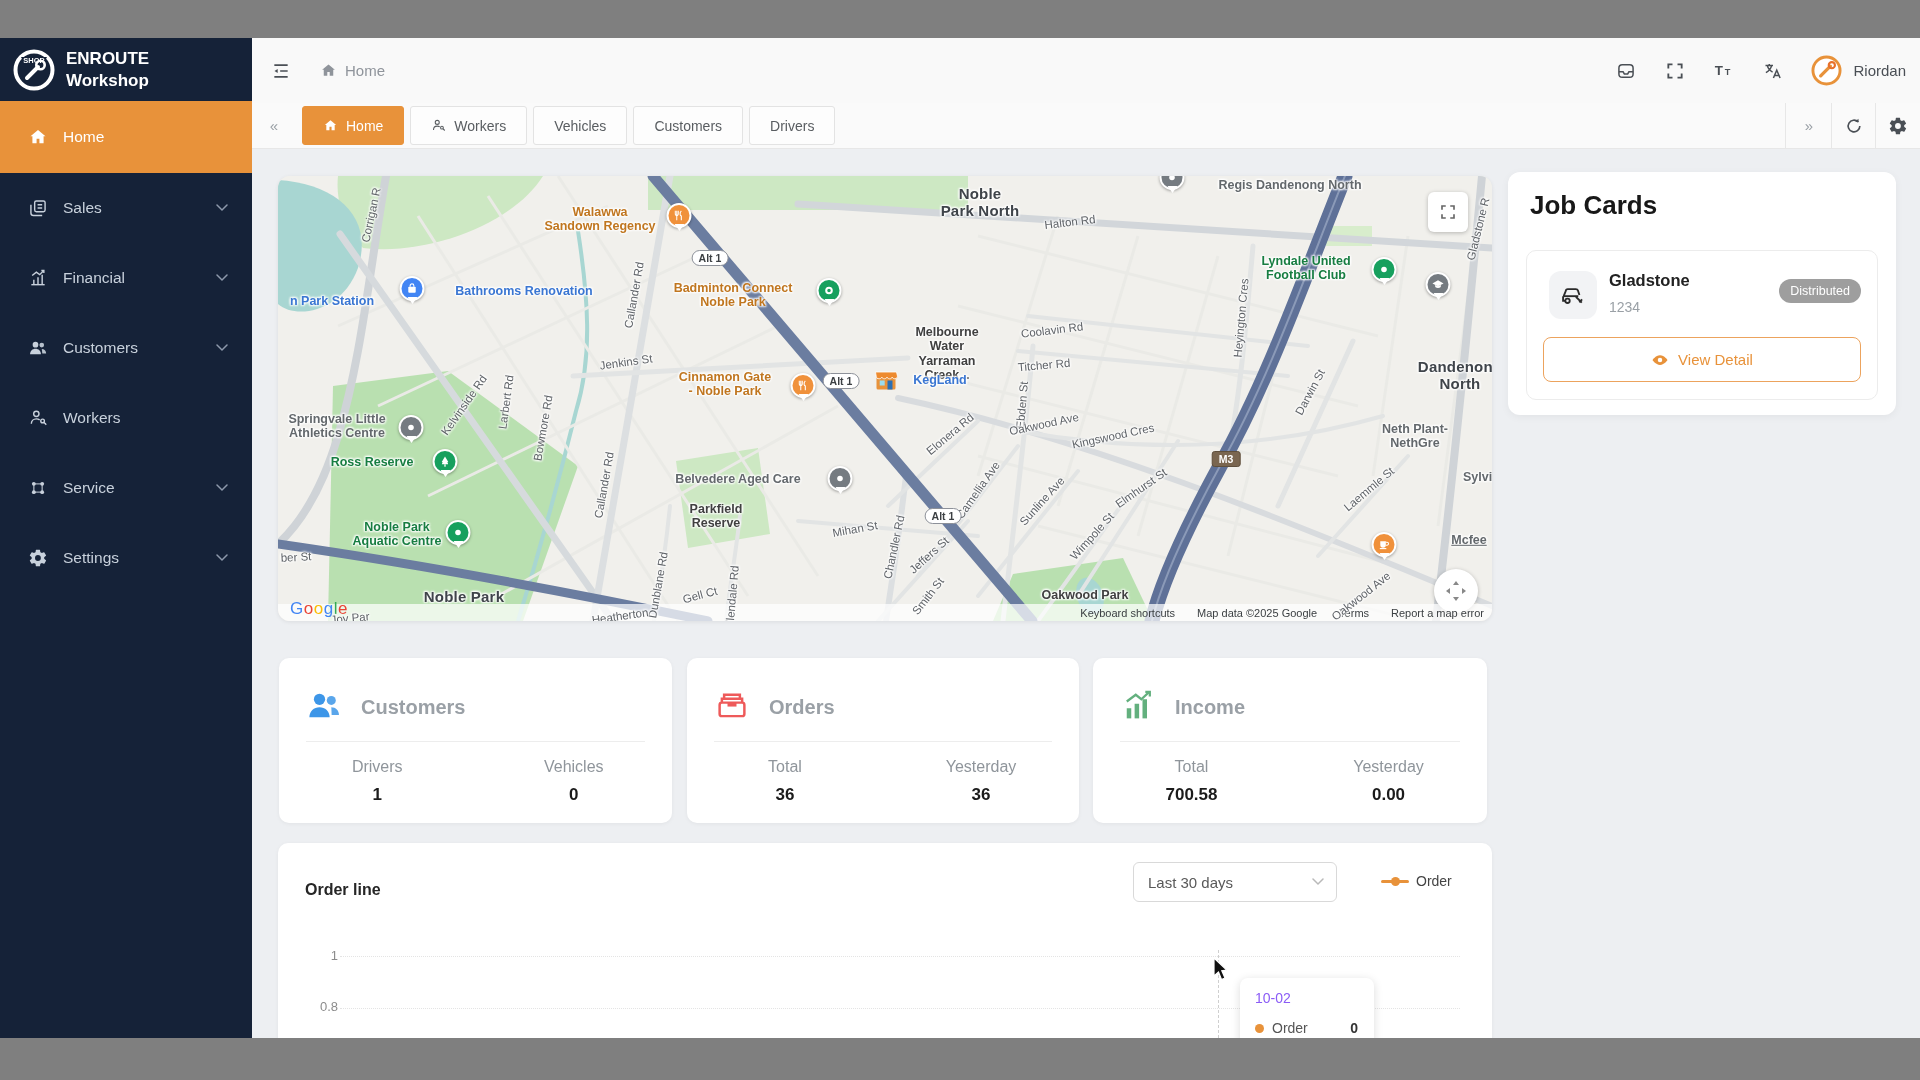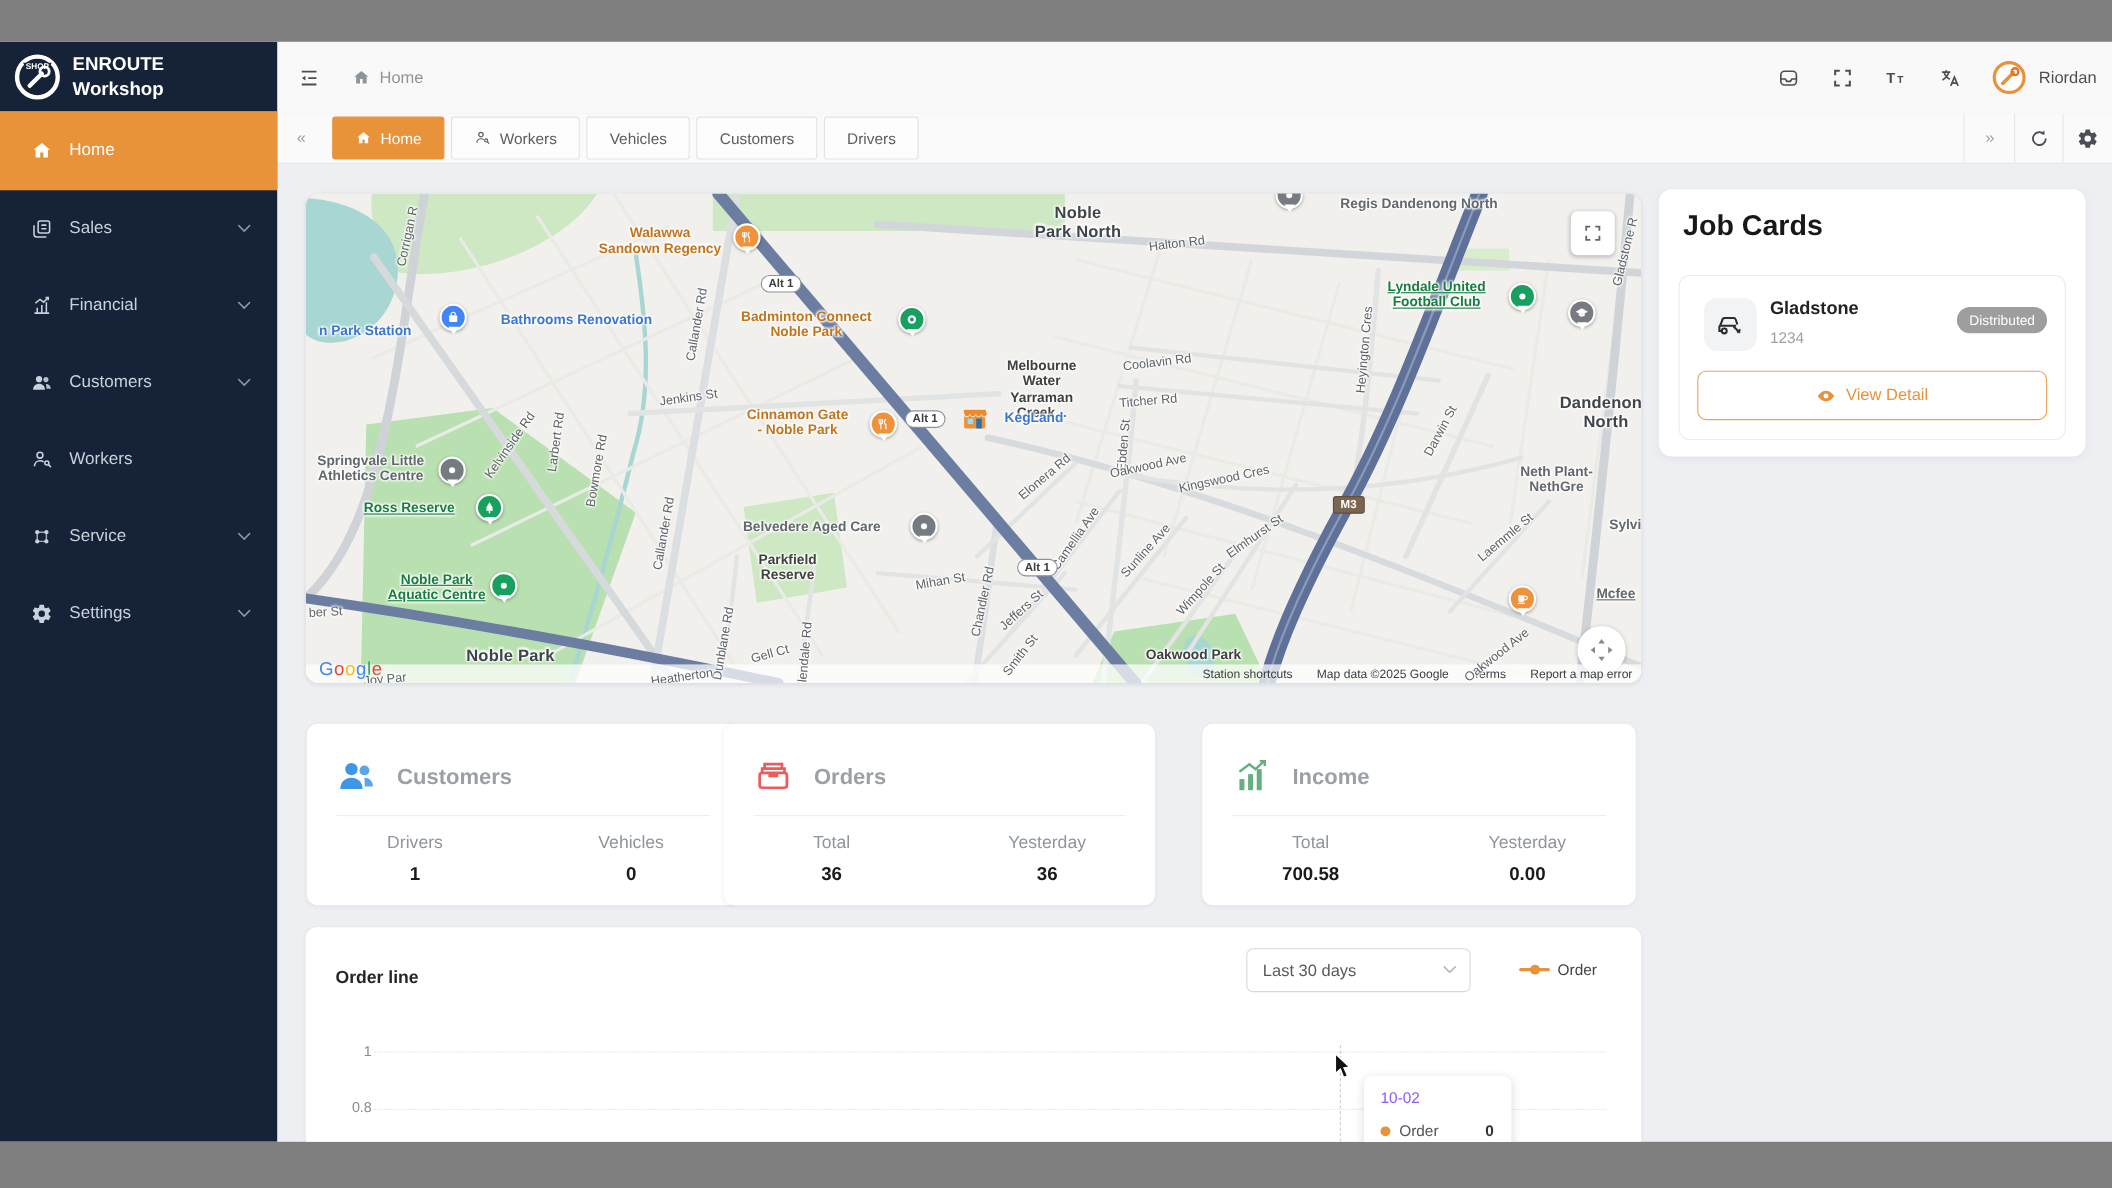--- a/index.html
+++ b/index.html
@@ -44,21 +44,21 @@
   .t-ico svg{width:15px;height:15px;}
 
   
   .map-card{position:absolute;left:278px;top:138px;width:1214px;height:445px;border-radius:12px;overflow:hidden;background:#f1f0ec;box-shadow:0 1px 4px rgba(0,0,0,.08);}
   .map-canvas{position:absolute;inset:0;}
   .map-canvas svg.roads{position:absolute;left:0;top:0;}
   .mlab{position:absolute;transform:translate(-50%,-50%);white-space:pre;font-size:11.5px;color:#5f6368;
         text-shadow:1px 1px 2px #fff,-1px -1px 2px #fff,1px -1px 2px #fff,-1px 1px 2px #fff;}
   .mlab.locality{font-size:15px;font-weight:bold;color:#3f444a;white-space:pre-line;text-align:center;letter-spacing:.2px;}
   .mlab.poi{font-size:12.5px;font-weight:bold;white-space:pre-line;text-align:center;line-height:1.15;}
-  .poi-green{color:#177d41;text-decoration:underline;} .poi-park{color:#404040;} .poi-orange{color:#c0761f;} .poi-blue{color:#3a76d2;} .poi-gray{color:#63686c;}
+  .poi-green{color:#177d41;} .poi-park{color:#404040;} .poi-orange{color:#c0761f;} .poi-blue{color:#3a76d2;} .poi-gray{color:#63686c;}
   .mk{position:absolute;width:25px;height:25px;border-radius:50%;border:2px solid #fff;box-sizing:border-box;
       box-shadow:0 1px 3px rgba(0,0,0,.35);display:flex;align-items:center;justify-content:center;transform:translate(-50%,-60%);cursor:pointer;}
   .mk::after{content:'';position:absolute;top:100%;left:50%;transform:translate(-50%,-2px);border:5px solid transparent;border-top:7px solid #fff;}
   .mk svg{width:13px;height:13px;}
   .mk.or{background:#F0913B;} .mk.bl{background:#4285F4;} .mk.grn{background:#17A05E;} .mk.gry{background:#757b81;}
   .store-ico{position:absolute;width:27px;height:27px;transform:translate(-50%,-50%);}
   .shield{position:absolute;transform:translate(-50%,-50%);background:#fff;border:1.5px solid #8d9199;border-radius:8px;
           font-size:10.5px;font-weight:bold;color:#3c4043;padding:1px 6px;}
   .shield.m3{background:#7a6650;border-color:#5f4f3c;color:#fff;border-radius:3px;}
   .map-ctl-fs{position:absolute;left:1150px;top:16px;width:40px;height:40px;background:#fff;border-radius:6px;
@@ -415,21 +415,21 @@
         </div>
       <div class="map-ctl-pan">
           <svg viewBox="0 0 24 24" fill="currentColor">
             <path d="M12 2l3 4h-6z"></path>
             <path d="M12 22l-3-4h6z"></path>
             <path d="M2 12l4-3v6z"></path>
             <path d="M22 12l-4 3v-6z"></path>
           </svg>
         </div>
       <div class="attrib">
-        <span>Station shortcuts</span>
+        <span>Keyboard shortcuts</span>
         <span>Map data ©2025 Google</span>
         <span>Terms</span>
         <span>Report a map error</span>
       </div>
       <div class="google-logo"><span style="color: rgb(66, 133, 244);">G</span><span style="color: rgb(234, 67, 53);">o</span><span style="color: rgb(251, 188, 5);">o</span><span style="color: rgb(66, 133, 244);">g</span><span style="color: rgb(52, 168, 83);">l</span><span style="color: rgb(234, 67, 53);">e</span></div>
     <span class="mlab road" style="left: 93px; top: 39px; transform: translate(-50%, -50%) rotate(-78deg);">Corrigan R</span>
         <span class="mlab road" style="left: 356px; top: 119px; transform: translate(-50%, -50%) rotate(-80deg);">Callander Rd</span>
         <span class="mlab road" style="left: 326px; top: 309px; transform: translate(-50%, -50%) rotate(-80deg);">Callander Rd</span>
         <span class="mlab road" style="left: 348px; top: 186px; transform: translate(-50%, -50%) rotate(-8deg);">Jenkins St</span>
         <span class="mlab road" style="left: 186px; top: 229px; transform: translate(-50%, -50%) rotate(-55deg);">Kelvinside Rd</span>
@@ -616,21 +616,21 @@
       <div class="st-col">
         <div class="st-lbl">Drivers</div>
         <div class="st-val">1</div>
       </div>
       <div class="st-col">
         <div class="st-lbl">Vehicles</div>
         <div class="st-val">0</div>
       </div>
     </div>
   </div>
-  <div class="stat-card" style="left:658px;width:392px;">
+  <div class="stat-card" style="left:687px;width:392px;">
     <span class="st-ico"><svg viewBox="0 0 32 32" fill="none" stroke="#EE5A5A" stroke-width="2.2">
           <path d="M9 9.5V6h14v3.5"></path>
           <path d="M7 13V9.5h18V13"></path>
           <rect x="5" y="13" width="22" height="12" rx="2"></rect>
           <path d="M12 13v3.5h8V13" fill="#EE5A5A" stroke="none"></path>
         </svg></span>
     <div class="st-title">Orders</div>
     <div class="st-div"></div>
     <div class="st-cols">
       <div class="st-col">

